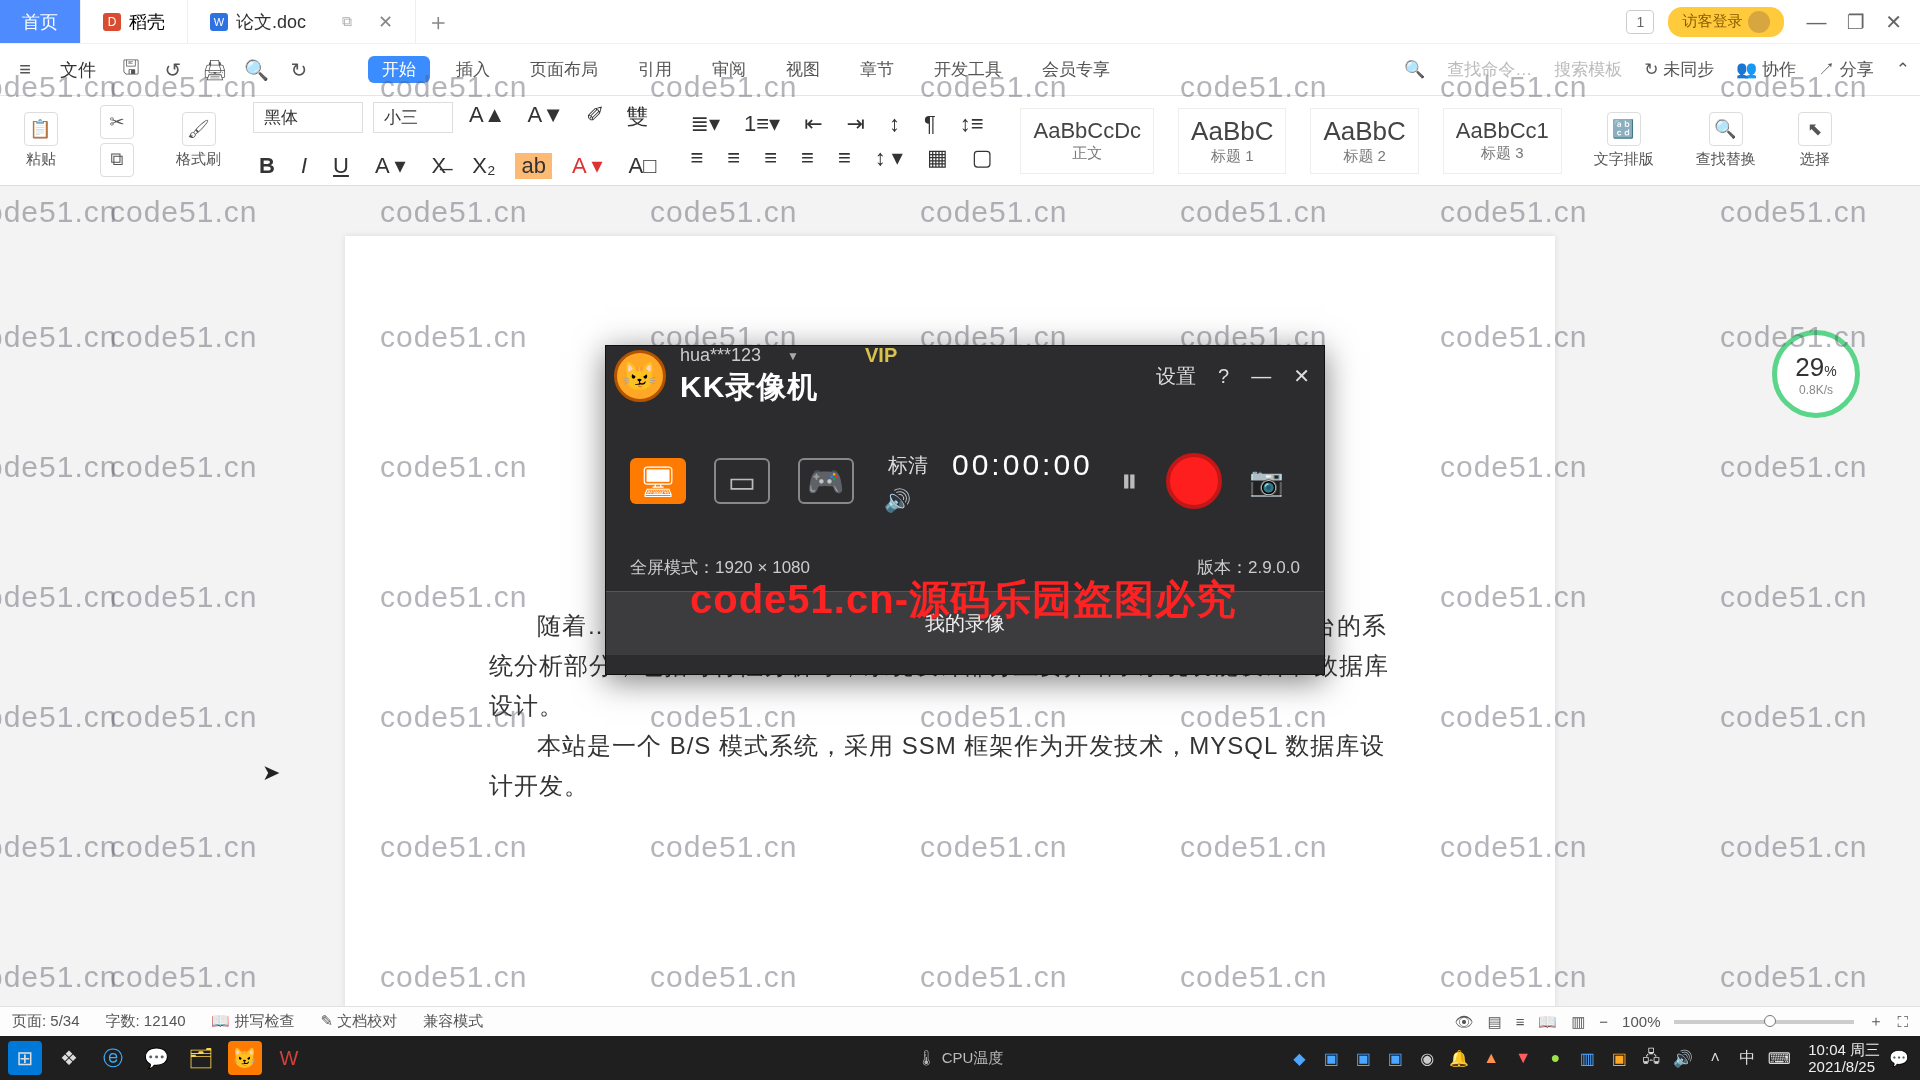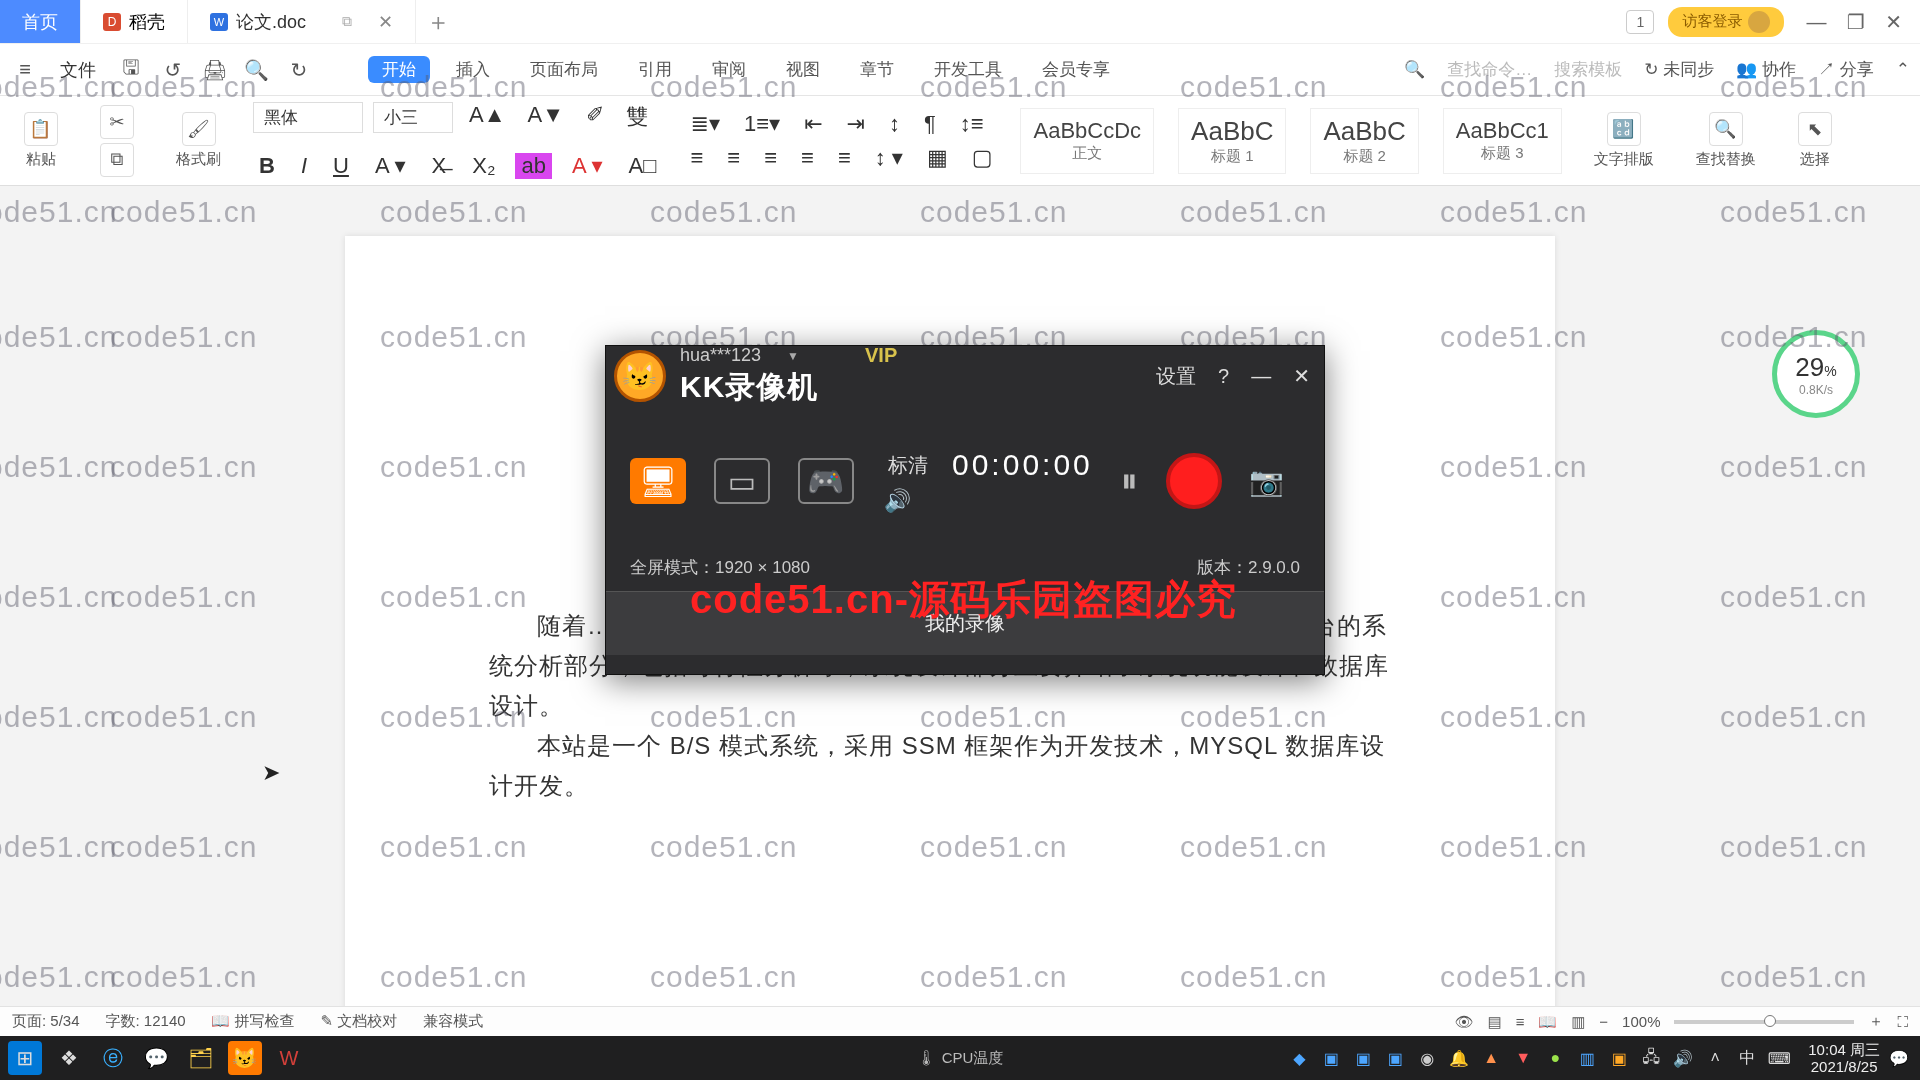--- a/index.html
+++ b/index.html
@@ -98,21 +98,21 @@
   .statusbar .right { margin-left:auto; display:flex; align-items:center; gap:14px;}
   .zoom-slider { width:180px; height:4px; background:#ccc; position:relative;}
   .zoom-slider .knob { position:absolute; left:50%; top:-5px; width:12px; height:12px; background:#fff; border:1px solid #777; border-radius:50%;}
 
   
   .taskbar { position:absolute; bottom:0; left:0; right:0; height:44px; background:#1f1f20; display:flex; align-items:center; padding:0 8px; color:#ddd; gap:10px;}
   .tb-ico { width:34px; height:34px; display:flex; align-items:center; justify-content:center; font-size:20px; border-radius:4px;}
   .tb-center { position:absolute; left:50%; transform:translateX(-50%); color:#bbb; font-size:15px; display:flex; align-items:center; gap:6px;}
   .tb-right { margin-left:auto; display:flex; align-items:center; gap:6px;}
   .tb-right .tb-ico { width:26px; height:26px; font-size:16px;}
-  .tb-clock { text-align:center; font-size:15px; line-height:17px; margin-left:10px; color:#eee;}
+  .tb-clock { text-align:left; font-size:15px; line-height:17px; margin-left:10px; color:#eee;}
 
   .cursor-icon { position:absolute; left:262px; top:760px; font-size:22px; color:#222; z-index:6;}
 </style>
 </head>
 <body>
 
 <div class="watermark-layer" id="wm-layer">
     <div class="wm-cell" style="left: -30px; top: 70px;">code51.cn</div>
     <div class="wm-cell" style="left: 110px; top: 70px;">code51.cn</div>
     <div class="wm-cell" style="left: 380px; top: 70px;">code51.cn</div>
@@ -260,21 +260,21 @@
       <span class="iu-btn">✐</span>
       <span class="iu-btn">雙</span>
     </div>
     <div style="display:flex; gap:14px;">
       <span class="bold-btn" style="font-weight:800">B</span>
       <span class="bold-btn" style="font-style:italic">I</span>
       <span class="bold-btn" style="text-decoration:underline">U</span>
       <span class="iu-btn">A ▾</span>
       <span class="iu-btn">X̶</span>
       <span class="iu-btn">X₂</span>
-      <span class="iu-btn" style="background:#d946ef">ab</span>
+      <span class="iu-btn" style="background:#fdba74">ab</span>
       <span class="iu-btn" style="color:#d33">A ▾</span>
       <span class="iu-btn">A□</span>
     </div>
   </div>
   <div style="display:flex; flex-direction:column; gap:8px;">
     <div style="display:flex; gap:12px;">
       <span class="iu-btn">≣▾</span>
       <span class="iu-btn">1≡▾</span>
       <span class="iu-btn">⇤</span>
       <span class="iu-btn">⇥</span>

